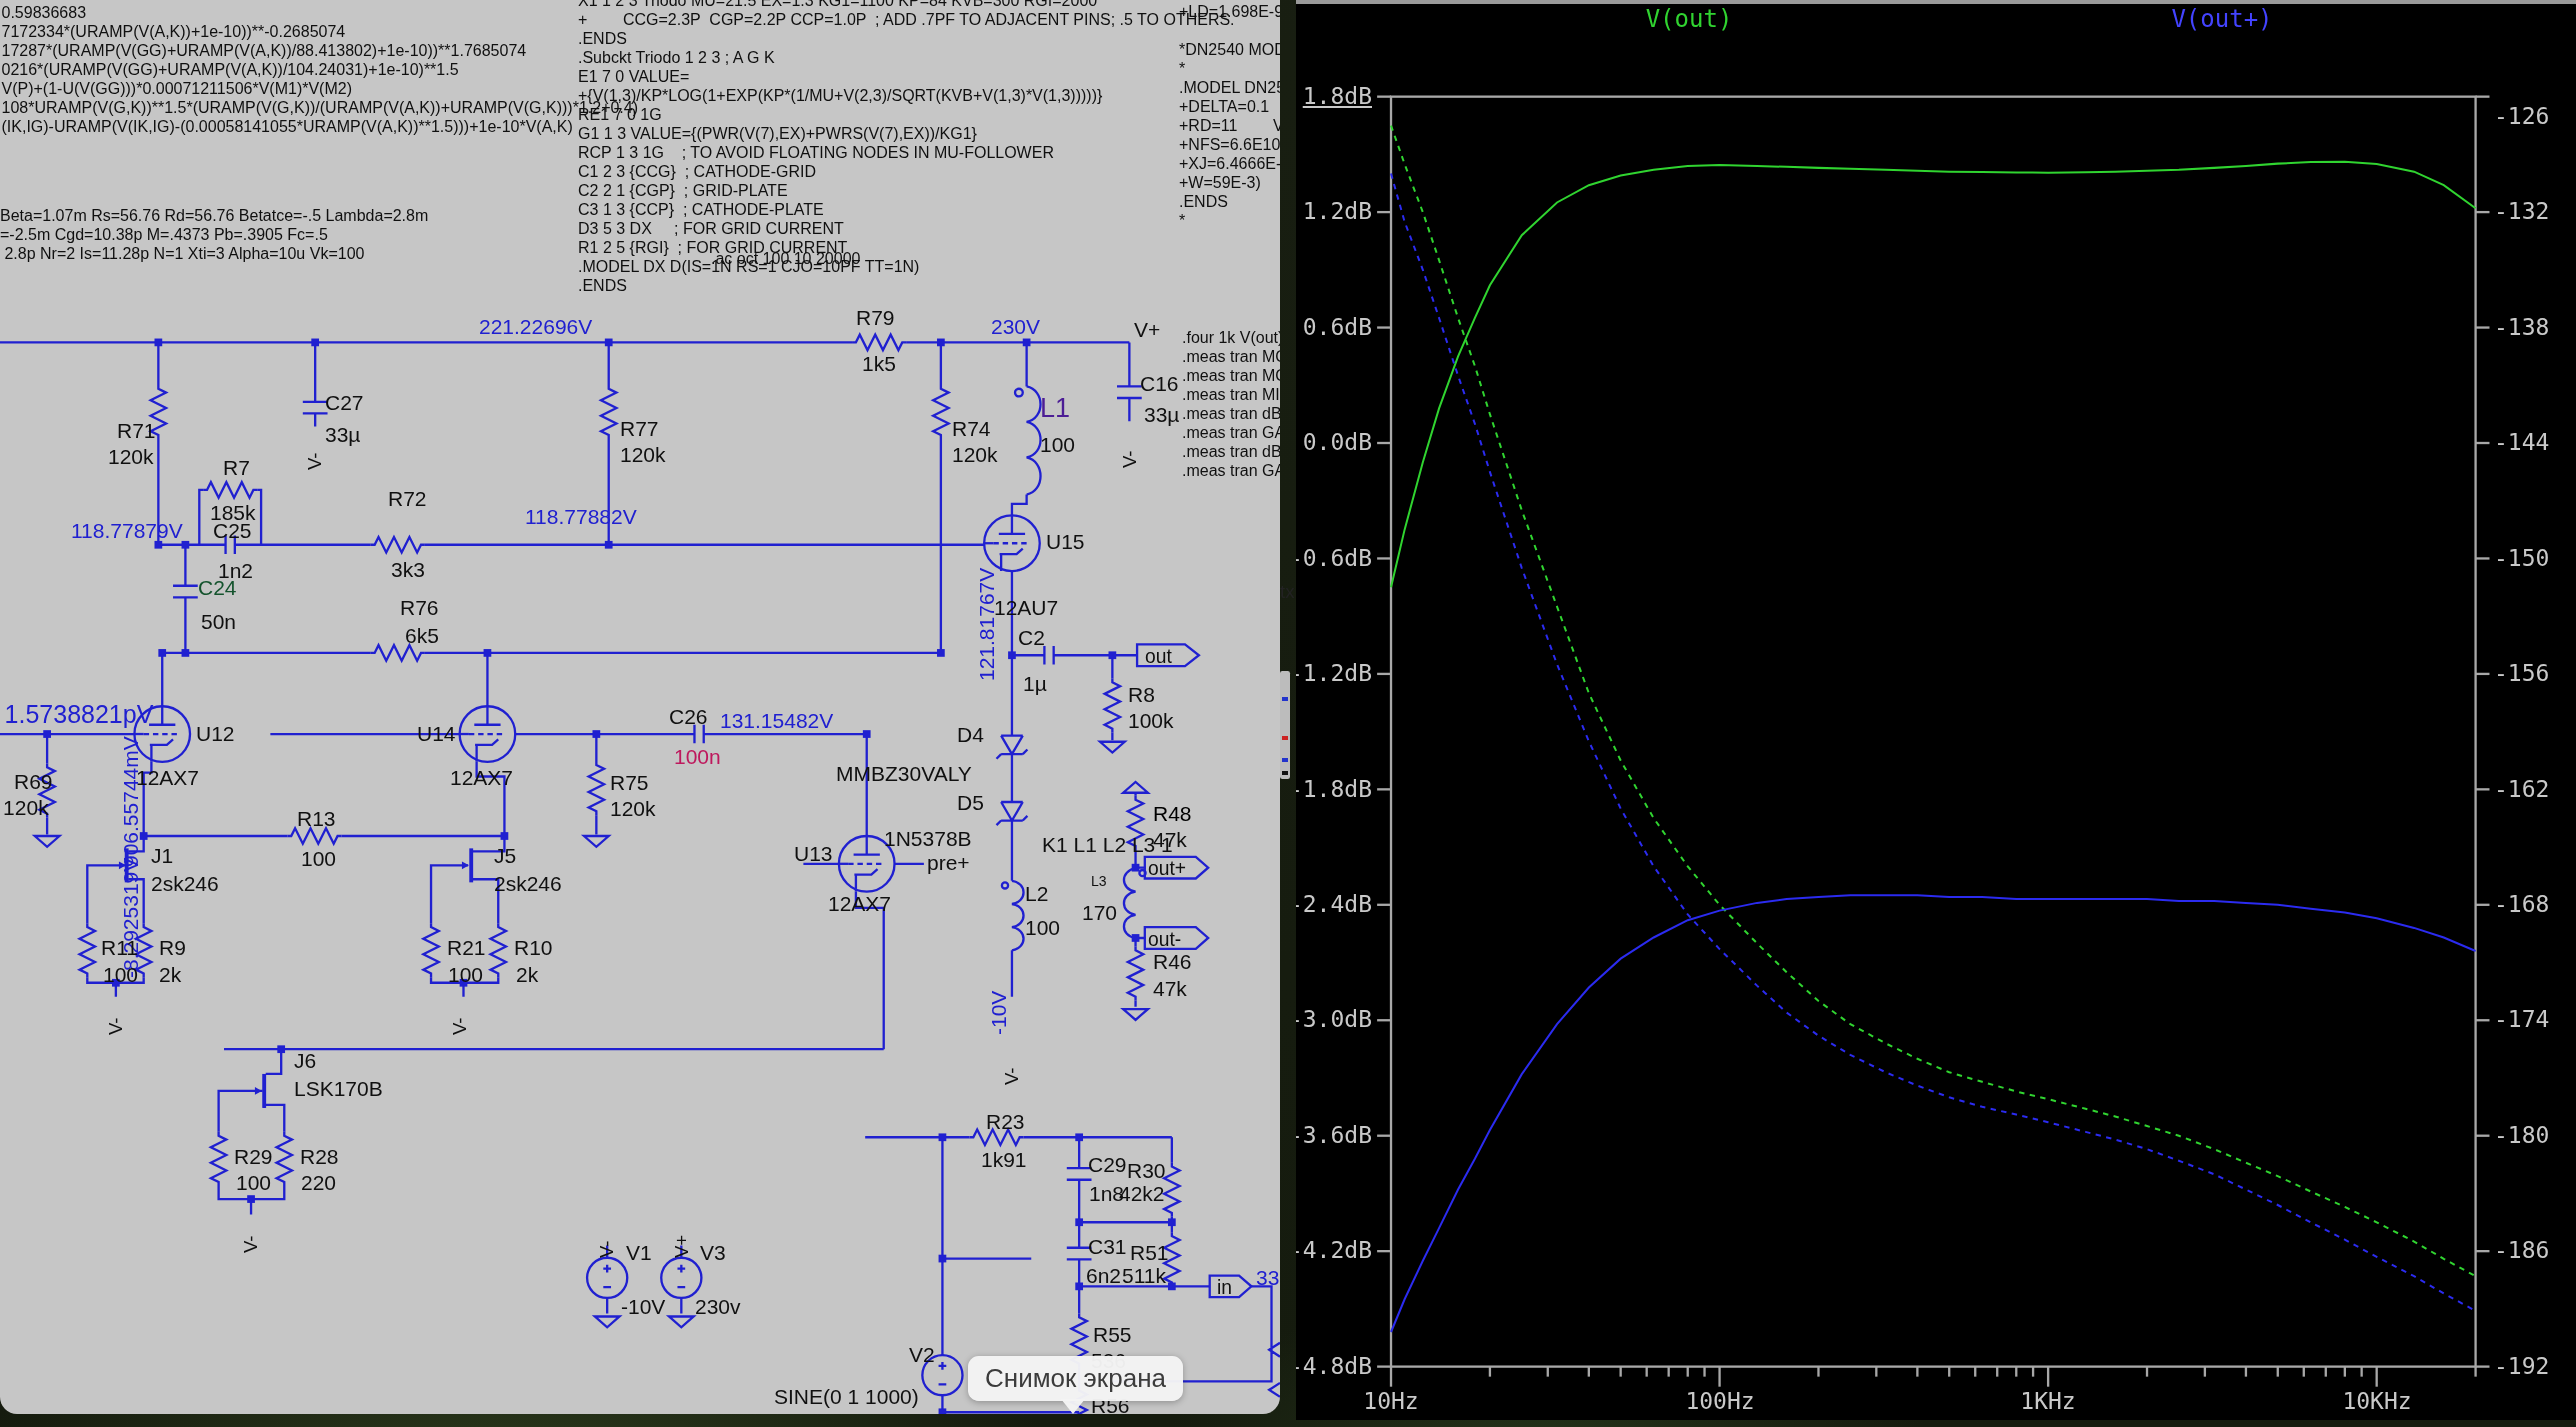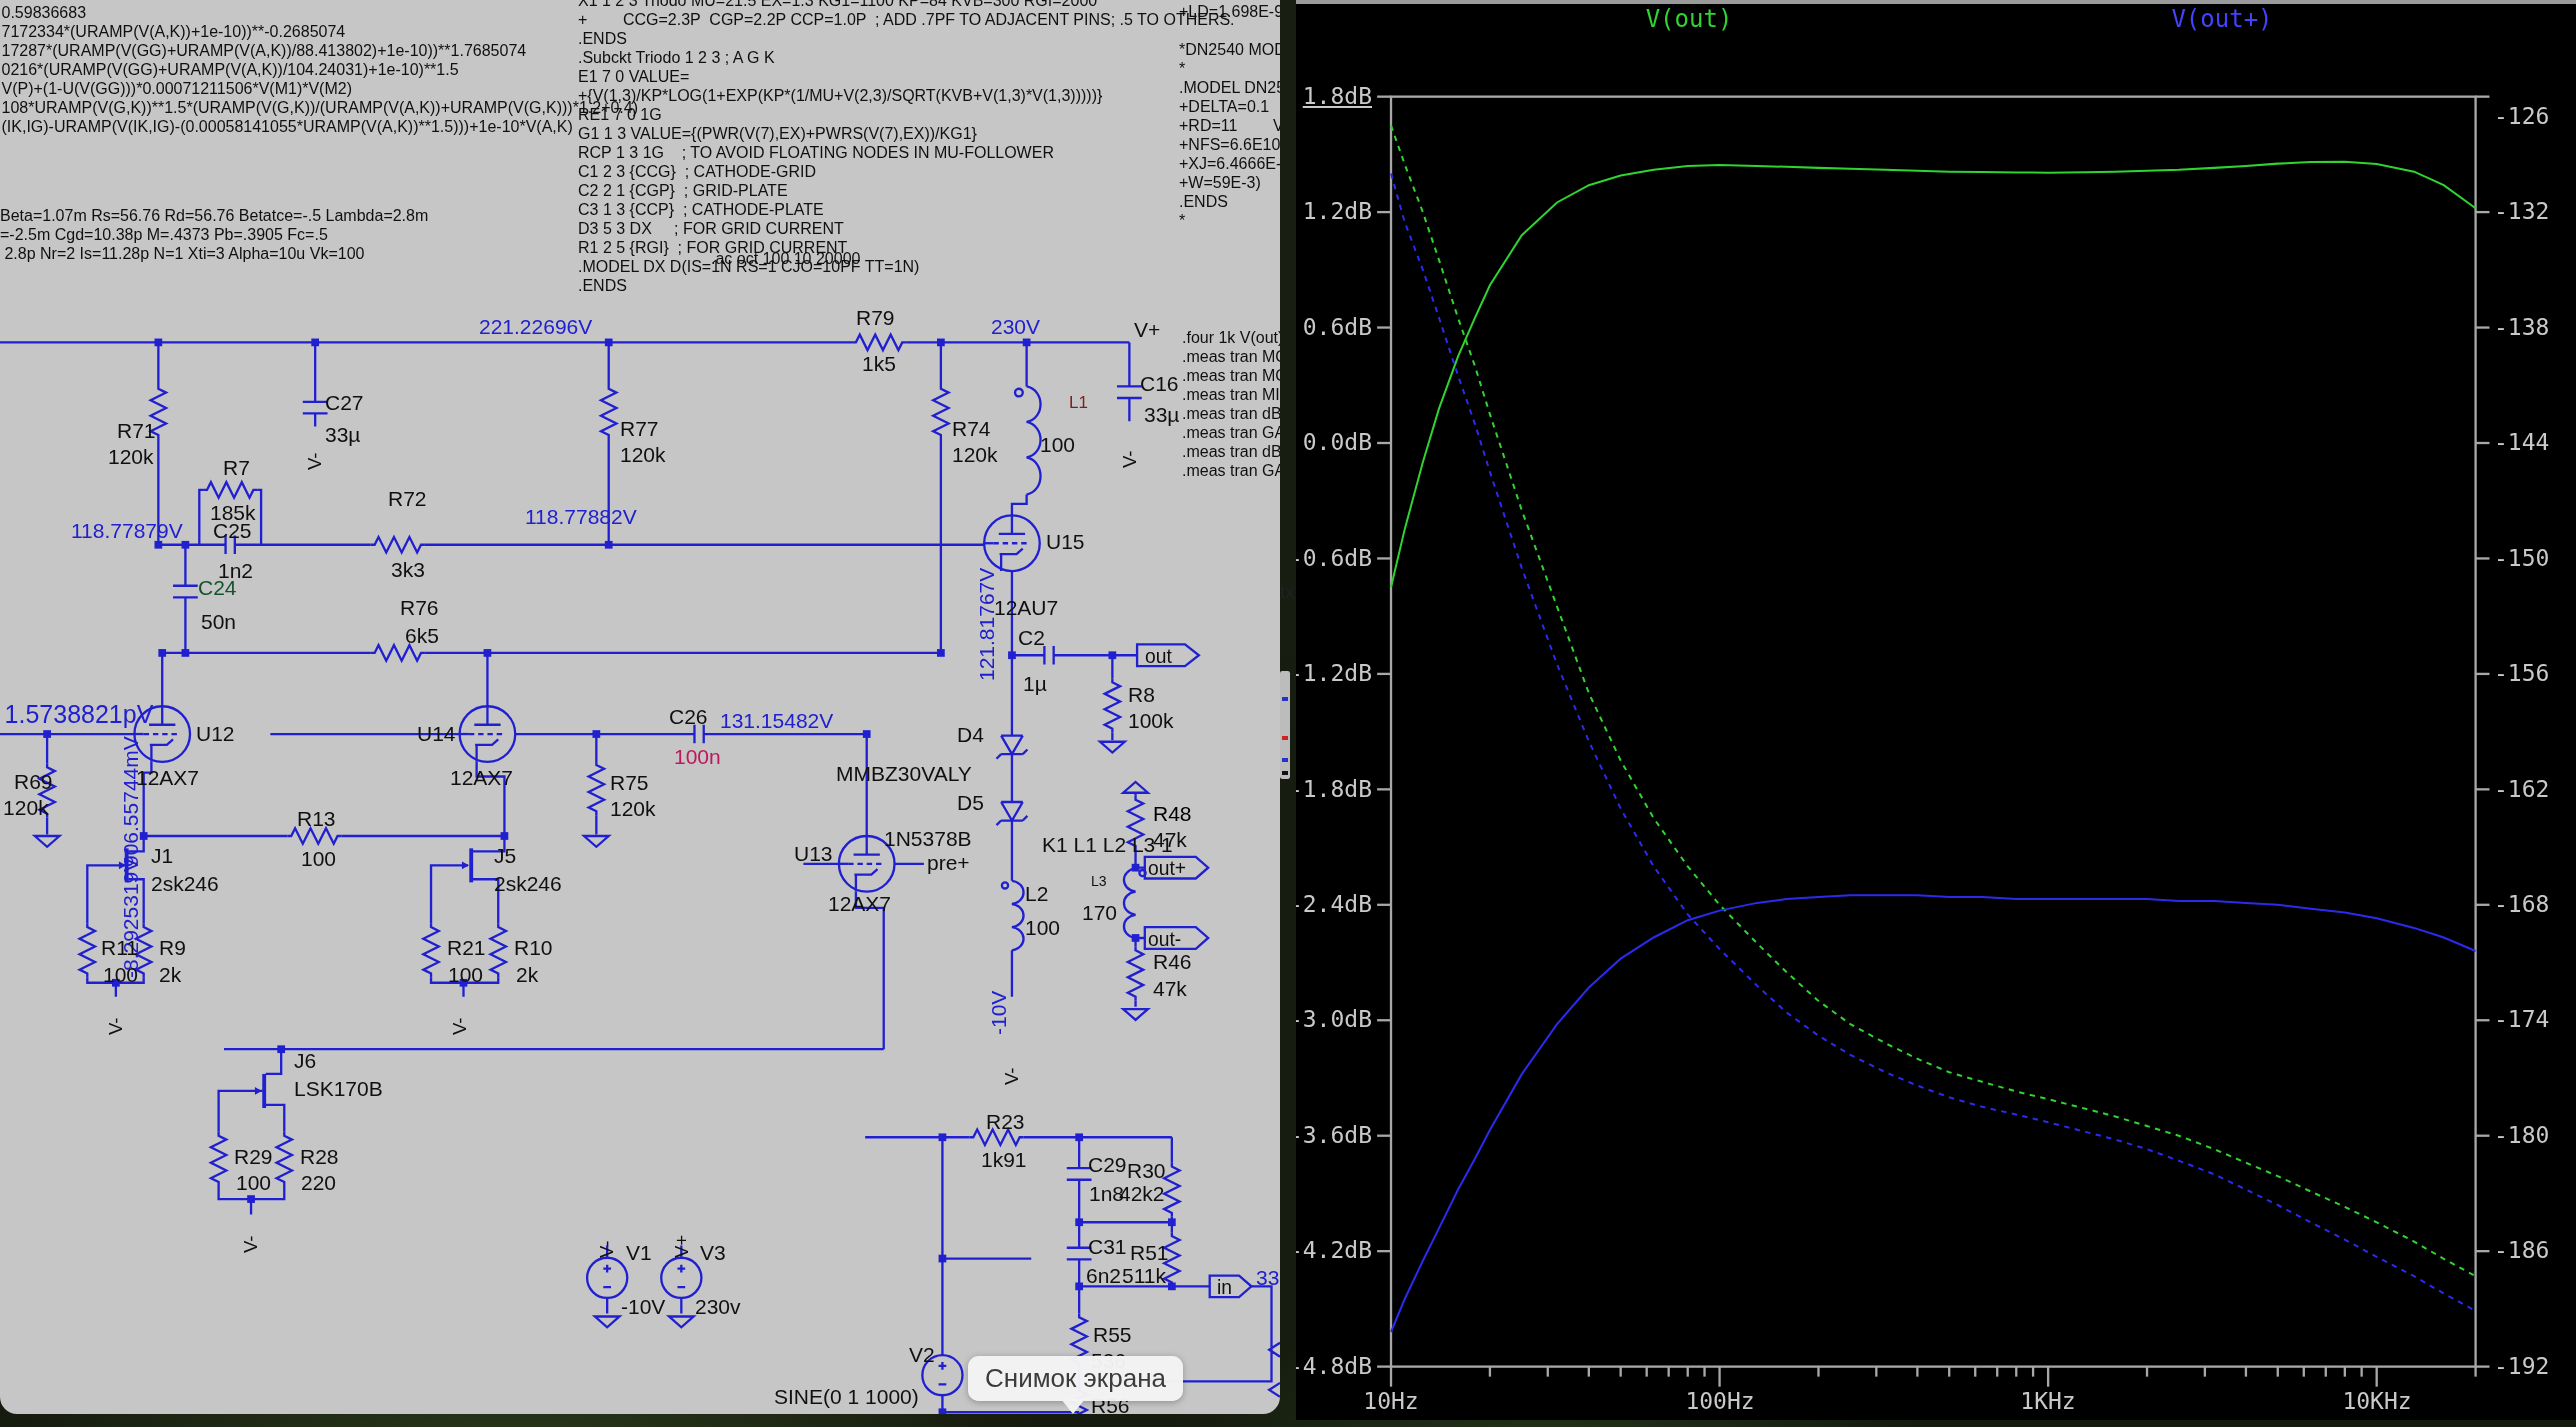--- a/index.html
+++ b/index.html
@@ -275,21 +275,21 @@
 .meas tran GAIN</div>
     </div>
   <div id="schematic-labels">
       <span class="slabel" style="left: 479px; top: 315px; font-size: 21px; color: rgb(32, 32, 208);">221.22696V</span>
       <span class="slabel" style="left: 991px; top: 315px; font-size: 21px; color: rgb(32, 32, 208);">230V</span>
       <span class="slabel" style="left: 1134px; top: 318px; font-size: 21px; color: rgb(16, 16, 16);">V+</span>
       <span class="slabel" style="left: 856px; top: 306px; font-size: 21px; color: rgb(16, 16, 16);">R79</span>
       <span class="slabel" style="left: 862px; top: 352px; font-size: 21px; color: rgb(16, 16, 16);">1k5</span>
       <span class="slabel" style="left: 1140px; top: 372px; font-size: 21px; color: rgb(16, 16, 16);">C16</span>
       <span class="slabel" style="left: 1144px; top: 403px; font-size: 21px; color: rgb(16, 16, 16);">33µ</span>
-      <span class="slabel" style="left: 1040px; top: 393px; font-size: 17px; color: #7f1d1d; margin-left: 29px;">L1</span>
+      <span class="slabel" style="left: 1040px; top: 393px; font-size: 27px; color: #4c1d95;">L1</span>
       <span class="slabel" style="left: 1040px; top: 433px; font-size: 21px; color: rgb(16, 16, 16);">100</span>
       <span class="slabel" style="left: 117px; top: 419px; font-size: 21px; color: rgb(16, 16, 16);">R71</span>
       <span class="slabel" style="left: 108px; top: 445px; font-size: 21px; color: rgb(16, 16, 16);">120k</span>
       <span class="slabel" style="left: 325px; top: 391px; font-size: 21px; color: rgb(16, 16, 16);">C27</span>
       <span class="slabel" style="left: 325px; top: 423px; font-size: 21px; color: rgb(16, 16, 16);">33µ</span>
       <span class="slabel" style="left: 223px; top: 456px; font-size: 21px; color: rgb(16, 16, 16);">R7</span>
       <span class="slabel" style="left: 210px; top: 501px; font-size: 21px; color: rgb(16, 16, 16);">185k</span>
       <span class="slabel" style="left: 213px; top: 519px; font-size: 21px; color: rgb(16, 16, 16);">C25</span>
       <span class="slabel" style="left: 218px; top: 559px; font-size: 21px; color: rgb(16, 16, 16);">1n2</span>
       <span class="slabel" style="left: 388px; top: 487px; font-size: 21px; color: rgb(16, 16, 16);">R72</span>

